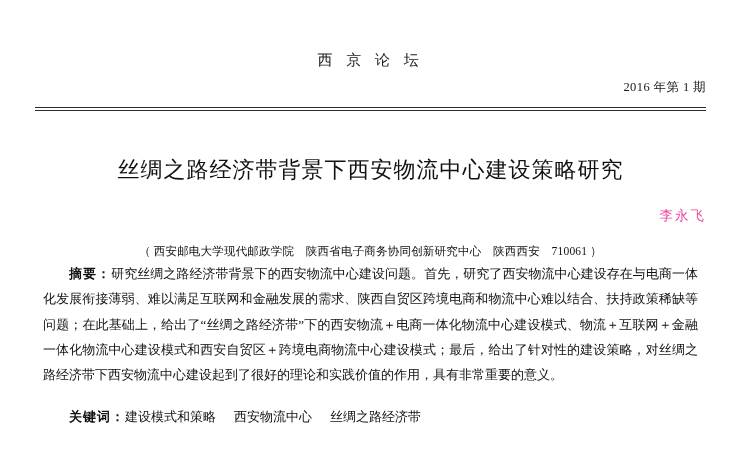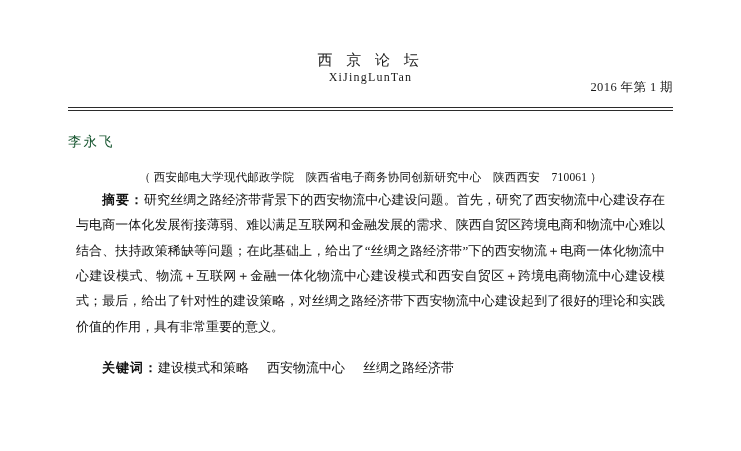--- a/index.html
+++ b/index.html
@@ -12,21 +12,21 @@
     height: 451px;
     font-family: "Liberation Serif", "DejaVu Serif", serif;
     color: #1a1a1a;
     overflow: hidden;
   }
   .page {
     position: relative;
     width: 741px;
     height: 451px;
     box-sizing: border-box;
-    padding: 0 68px;
+    padding: 0 35px;
   }
 
   
   .header {
     position: relative;
     padding-top: 52px;
     height: 46px;
   }
   .journal-block {
     text-align: center;
@@ -65,24 +65,24 @@
   .title {
     margin-top: 44px;
     text-align: center;
     font-size: 22px;
     letter-spacing: 1px;
     font-weight: normal;
     color: #111;
   }
   .author {
     margin-top: 22px;
-    text-align: left;
+    text-align: right;
     font-size: 13.5px;
     letter-spacing: 2px;
-    color: #14532d;
+    color: #ec4899;
   }
   .affiliation {
     margin-top: 19px;
     text-align: center;
     font-size: 11.5px;
     letter-spacing: 0.2px;
     color: #111;
   }
 
   
@@ -120,27 +120,27 @@
   }
 </style>
 </head>
 <body>
 
 <div class="page">
 
   <div class="header">
     <div class="journal-block">
       <div class="journal-cn">西 京 论 坛</div>
-      <div class="journal-py">XiJingLunTan</div>
     </div>
     <div class="issue">2016 年第 1 期</div>
   </div>
 
   <div class="rule-double"></div>
 
+  <h1 class="title">丝绸之路经济带背景下西安物流中心建设策略研究</h1>
 
   <div class="author">李永飞</div>
 
   <div class="affiliation">（ 西安邮电大学现代邮政学院　陕西省电子商务协同创新研究中心　陕西西安　710061 ）</div>
 
   <div class="abstract">
     <p><span class="lead">摘要：</span><span>研究丝绸之路经济带背景下的西安物流中心建设问题。首先，研究了西安物流中心建设存在与电商一体化发展衔接薄弱、难以满足互联网和金融发展的需求、陕西自贸区跨境电商和物流中心难以结合、扶持政策稀缺等问题；在此基础上，给出了“丝绸之路经济带”下的西安物流＋电商一体化物流中心建设模式、物流＋互联网＋金融一体化物流中心建设模式和西安自贸区＋跨境电商物流中心建设模式；最后，给出了针对性的建设策略，对丝绸之路经济带下西安物流中心建设起到了很好的理论和实践价值的作用，具有非常重要的意义。</span></p>
   </div>
 
   <div class="keywords">

